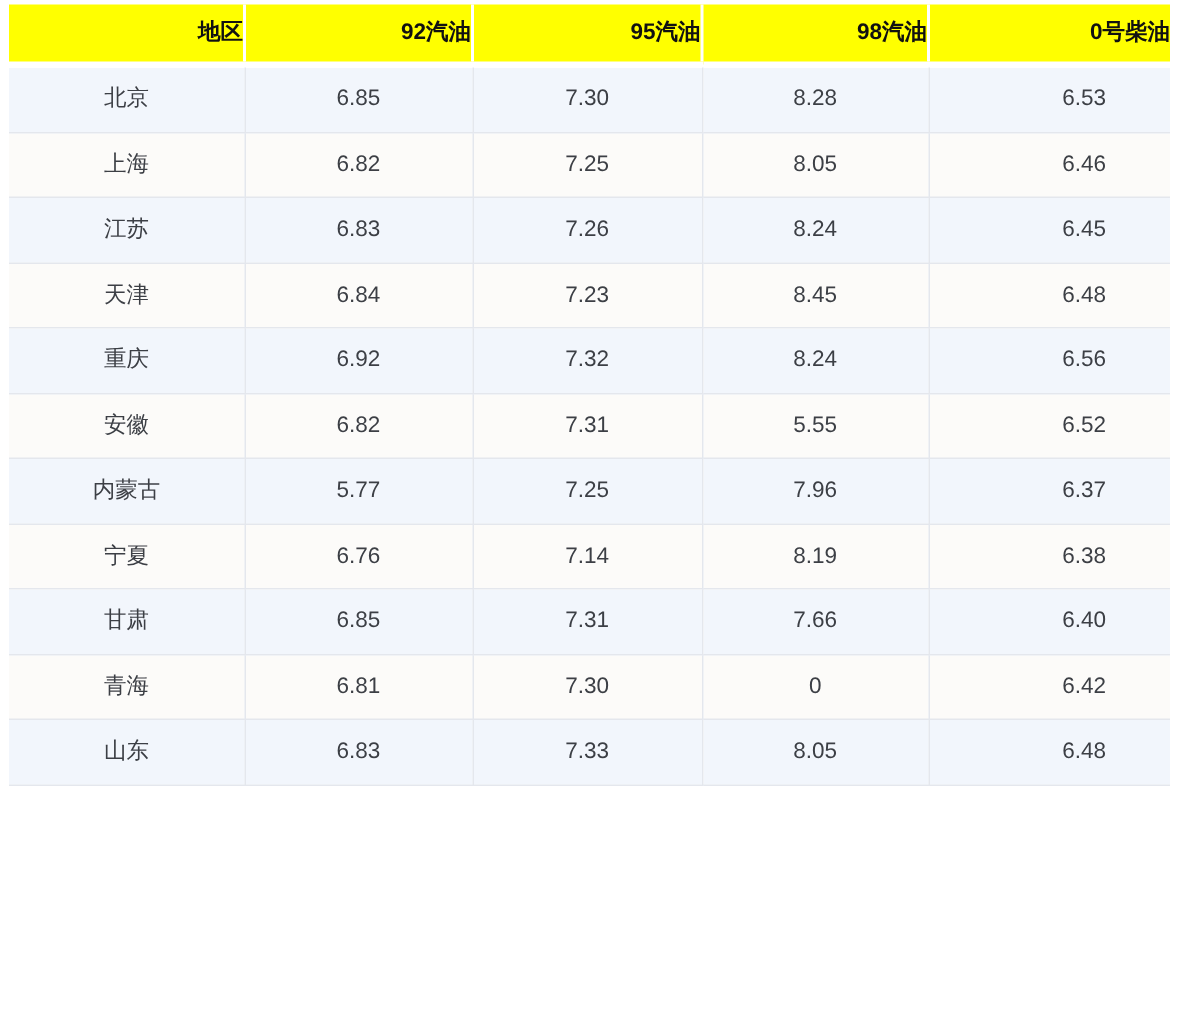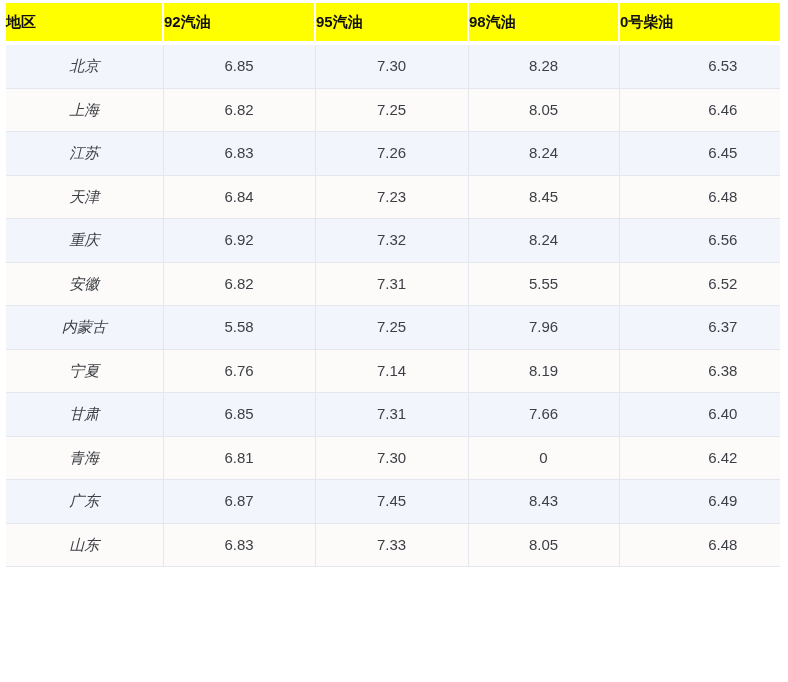--- a/index.html
+++ b/index.html
@@ -28,21 +28,21 @@
     border-collapse: collapse;
     table-layout: fixed;
   }
 
   
   thead tr.header-row th {
     background: #ffff00;
     color: #111111;
     font-size: 15px;
     font-weight: bold;
-    text-align: left;
+    text-align: right;
     height: 38px;
     line-height: 38px;
     padding: 0;
     border-right: 2px solid #ffffff;
     border-bottom: 4px solid #ffffff;
     white-space: nowrap;
   }
   thead tr.header-row th:last-child {
     border-right: none;
   }
@@ -61,21 +61,21 @@
     overflow: hidden;
   }
   tbody tr.data-row td:last-child {
     border-right: none;
     padding-left: 46px;
   }
 
   tbody tr.data-row:nth-child(odd)  td { background: #f2f6fc; }
   tbody tr.data-row:nth-child(even) td { background: #fcfbf9; }
 
-  td.region-cell { color: #303133; font-style: italic; }
+  td.region-cell { color: #303133; }
 
   
   col.col-region  { width: 157px; }
   col.col-g92     { width: 152px; }
   col.col-g95     { width: 153px; }
   col.col-g98     { width: 151px; }
   col.col-d0      { width: 161px; }
 </style>
 </head>
 <body>
@@ -136,21 +136,21 @@
         </tr>
         <tr class="data-row">
           <td class="region-cell">安徽</td>
           <td>6.82</td>
           <td>7.31</td>
           <td>5.55</td>
           <td>6.52</td>
         </tr>
         <tr class="data-row">
           <td class="region-cell">内蒙古</td>
-          <td>5.58</td>
+          <td>5.77</td>
           <td>7.25</td>
           <td>7.96</td>
           <td>6.37</td>
         </tr>
         <tr class="data-row">
           <td class="region-cell">宁夏</td>
           <td>6.76</td>
           <td>7.14</td>
           <td>8.19</td>
           <td>6.38</td>
@@ -163,27 +163,20 @@
           <td>6.40</td>
         </tr>
         <tr class="data-row">
           <td class="region-cell">青海</td>
           <td>6.81</td>
           <td>7.30</td>
           <td>0</td>
           <td>6.42</td>
         </tr>
         <tr class="data-row">
-          <td class="region-cell">广东</td>
-          <td>6.87</td>
-          <td>7.45</td>
-          <td>8.43</td>
-          <td>6.49</td>
-        </tr>
-        <tr class="data-row">
           <td class="region-cell">山东</td>
           <td>6.83</td>
           <td>7.33</td>
           <td>8.05</td>
           <td>6.48</td>
         </tr>
       </tbody>
   </table>
 </div>
 

